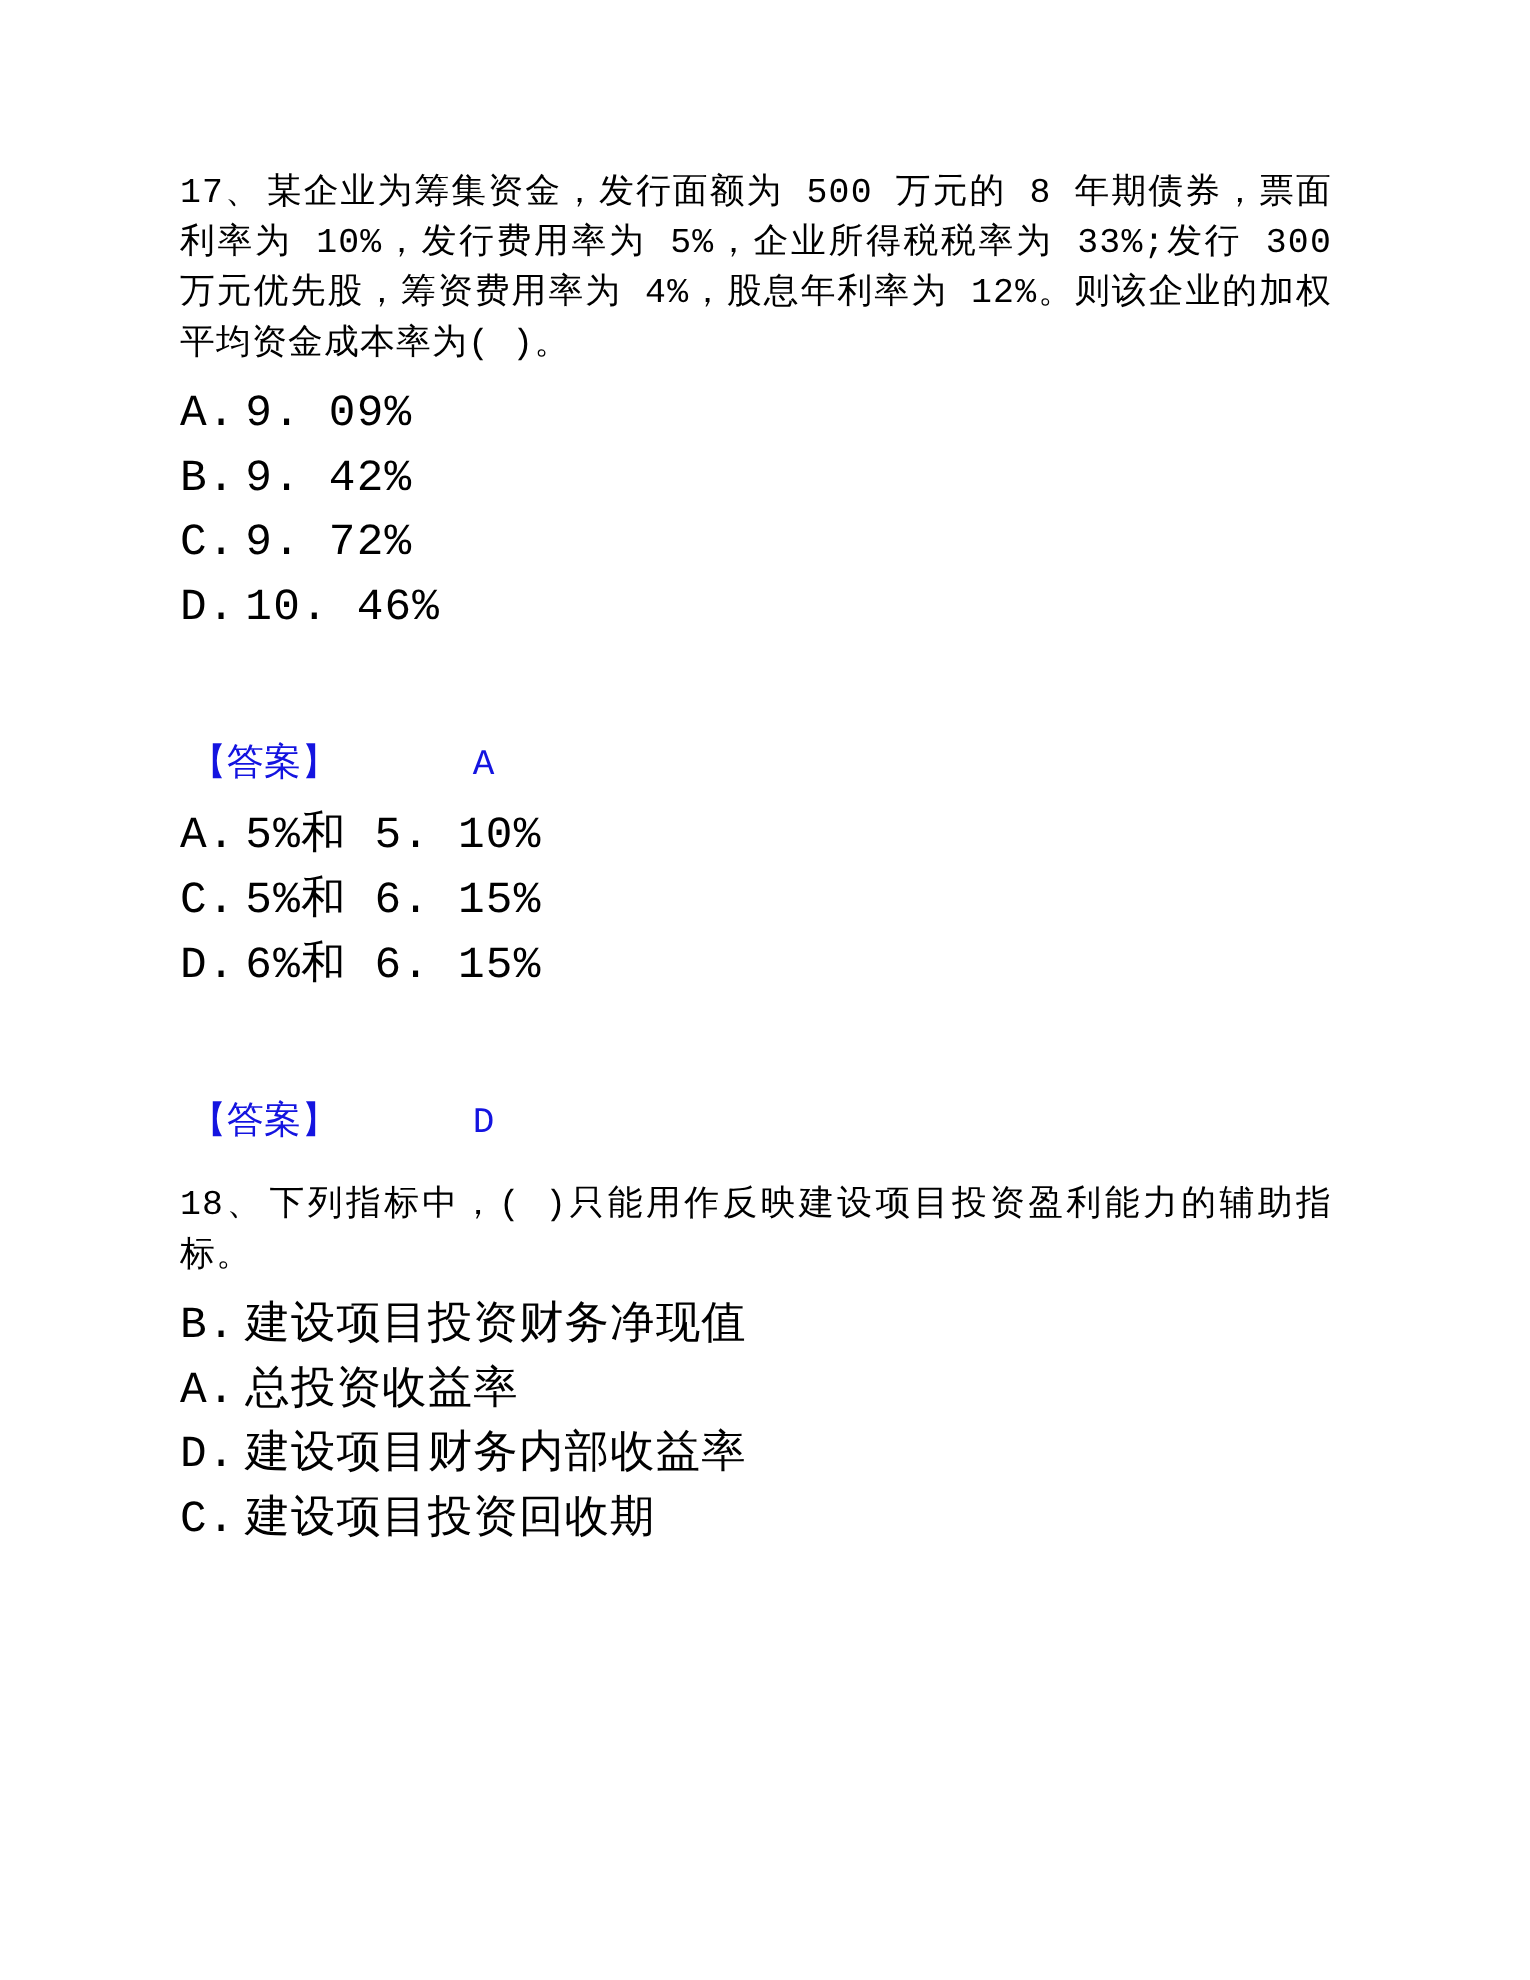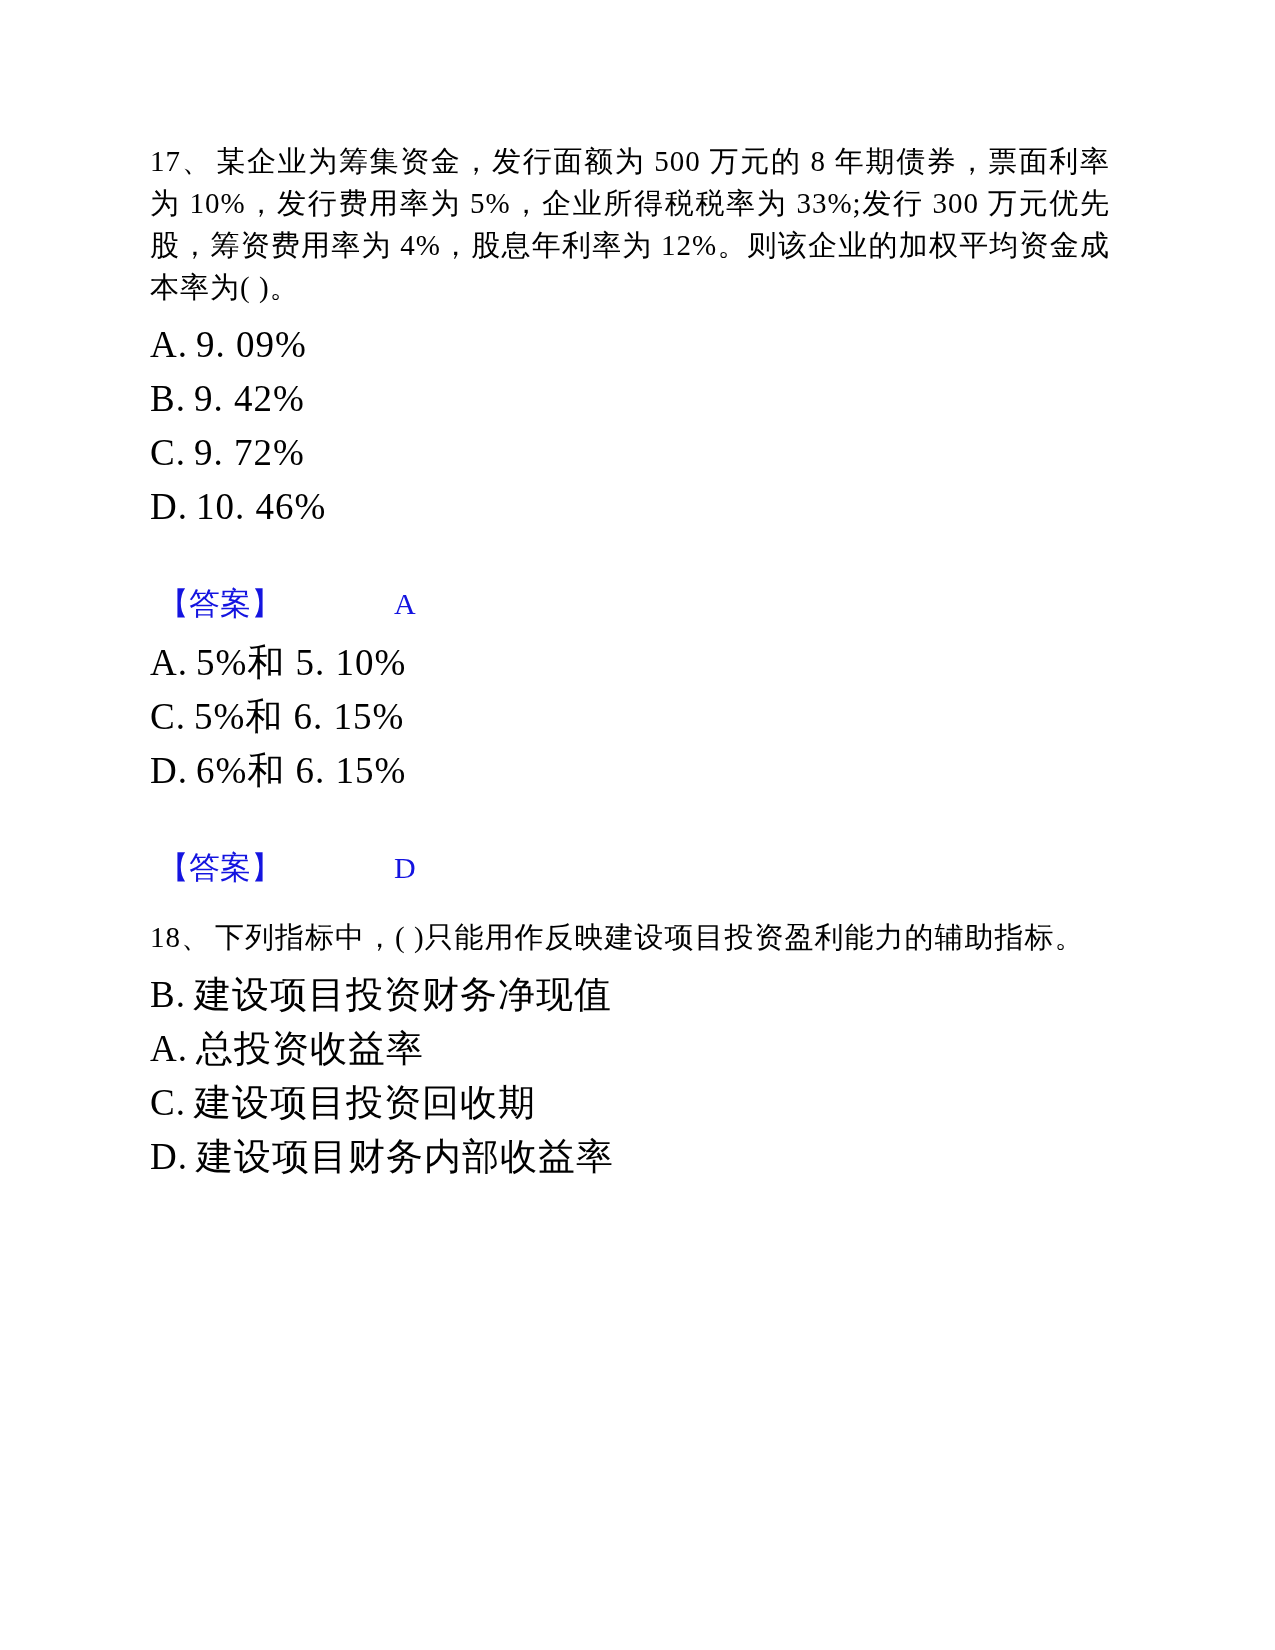--- a/index.html
+++ b/index.html
@@ -6,21 +6,21 @@
     --text-color:#000000;
     --answer-color:#1414e0;
     --page-bg:#ffffff;
   }
   html,body{margin:0;padding:0;background:#ffffff;}
   .page{
     position:relative;
     width:1275px;
     height:1636px;
     background:var(--page-bg);
-    font-family:Liberation Serif, serif;
+    font-family:Liberation Mono, monospace;
     color:var(--text-color);
     overflow:hidden;
   }
   .content{
     position:absolute;
     left:150px;
     top:140px;
     width:960px;
   }
   .q-text{
@@ -33,21 +33,21 @@
   .q-text .q-number{margin-right:4px;}
   .question-block{margin:0;padding:0;}
   .option{
     margin:20px 0 0 0;
     font-size:37px;
     line-height:34px;
     letter-spacing:1px;
   }
   .option .opt-label{margin-right:8px;}
   .answer-line{
-    margin:58px 0 0 8px;
+    margin:92px 0 0 8px;
     font-size:31px;
     line-height:44px;
     color:var(--answer-color);
   }
   .answer-line .answer-value{
     margin-left:112px;
     font-size:30px;
   }
   .question-block + .question-block .q-text{margin-top:26px;}
 </style>
@@ -70,18 +70,18 @@
       <p class="option"><span class="opt-label">A.</span><span>5%和 5. 10%</span></p>
       <p class="option"><span class="opt-label">C.</span><span>5%和 6. 15%</span></p>
       <p class="option"><span class="opt-label">D.</span><span>6%和 6. 15%</span></p>
       <p class="answer-line"><span>【答案】</span><span class="answer-value">D</span></p>
     </div>
 
     <div class="question-block">
       <p class="q-text"><span class="q-number">18、</span><span>下列指标中，( )只能用作反映建设项目投资盈利能力的辅助指标。</span></p>
       <p class="option"><span class="opt-label">B.</span><span>建设项目投资财务净现值</span></p>
       <p class="option"><span class="opt-label">A.</span><span>总投资收益率</span></p>
+      <p class="option"><span class="opt-label">D.</span><span>建设项目财务内部收益率</span></p>
       <p class="option"><span class="opt-label">C.</span><span>建设项目投资回收期</span></p>
-      <p class="option"><span class="opt-label">D.</span><span>建设项目财务内部收益率</span></p>
     </div>
 
   </div>
 </div>
 
 </body></html>

